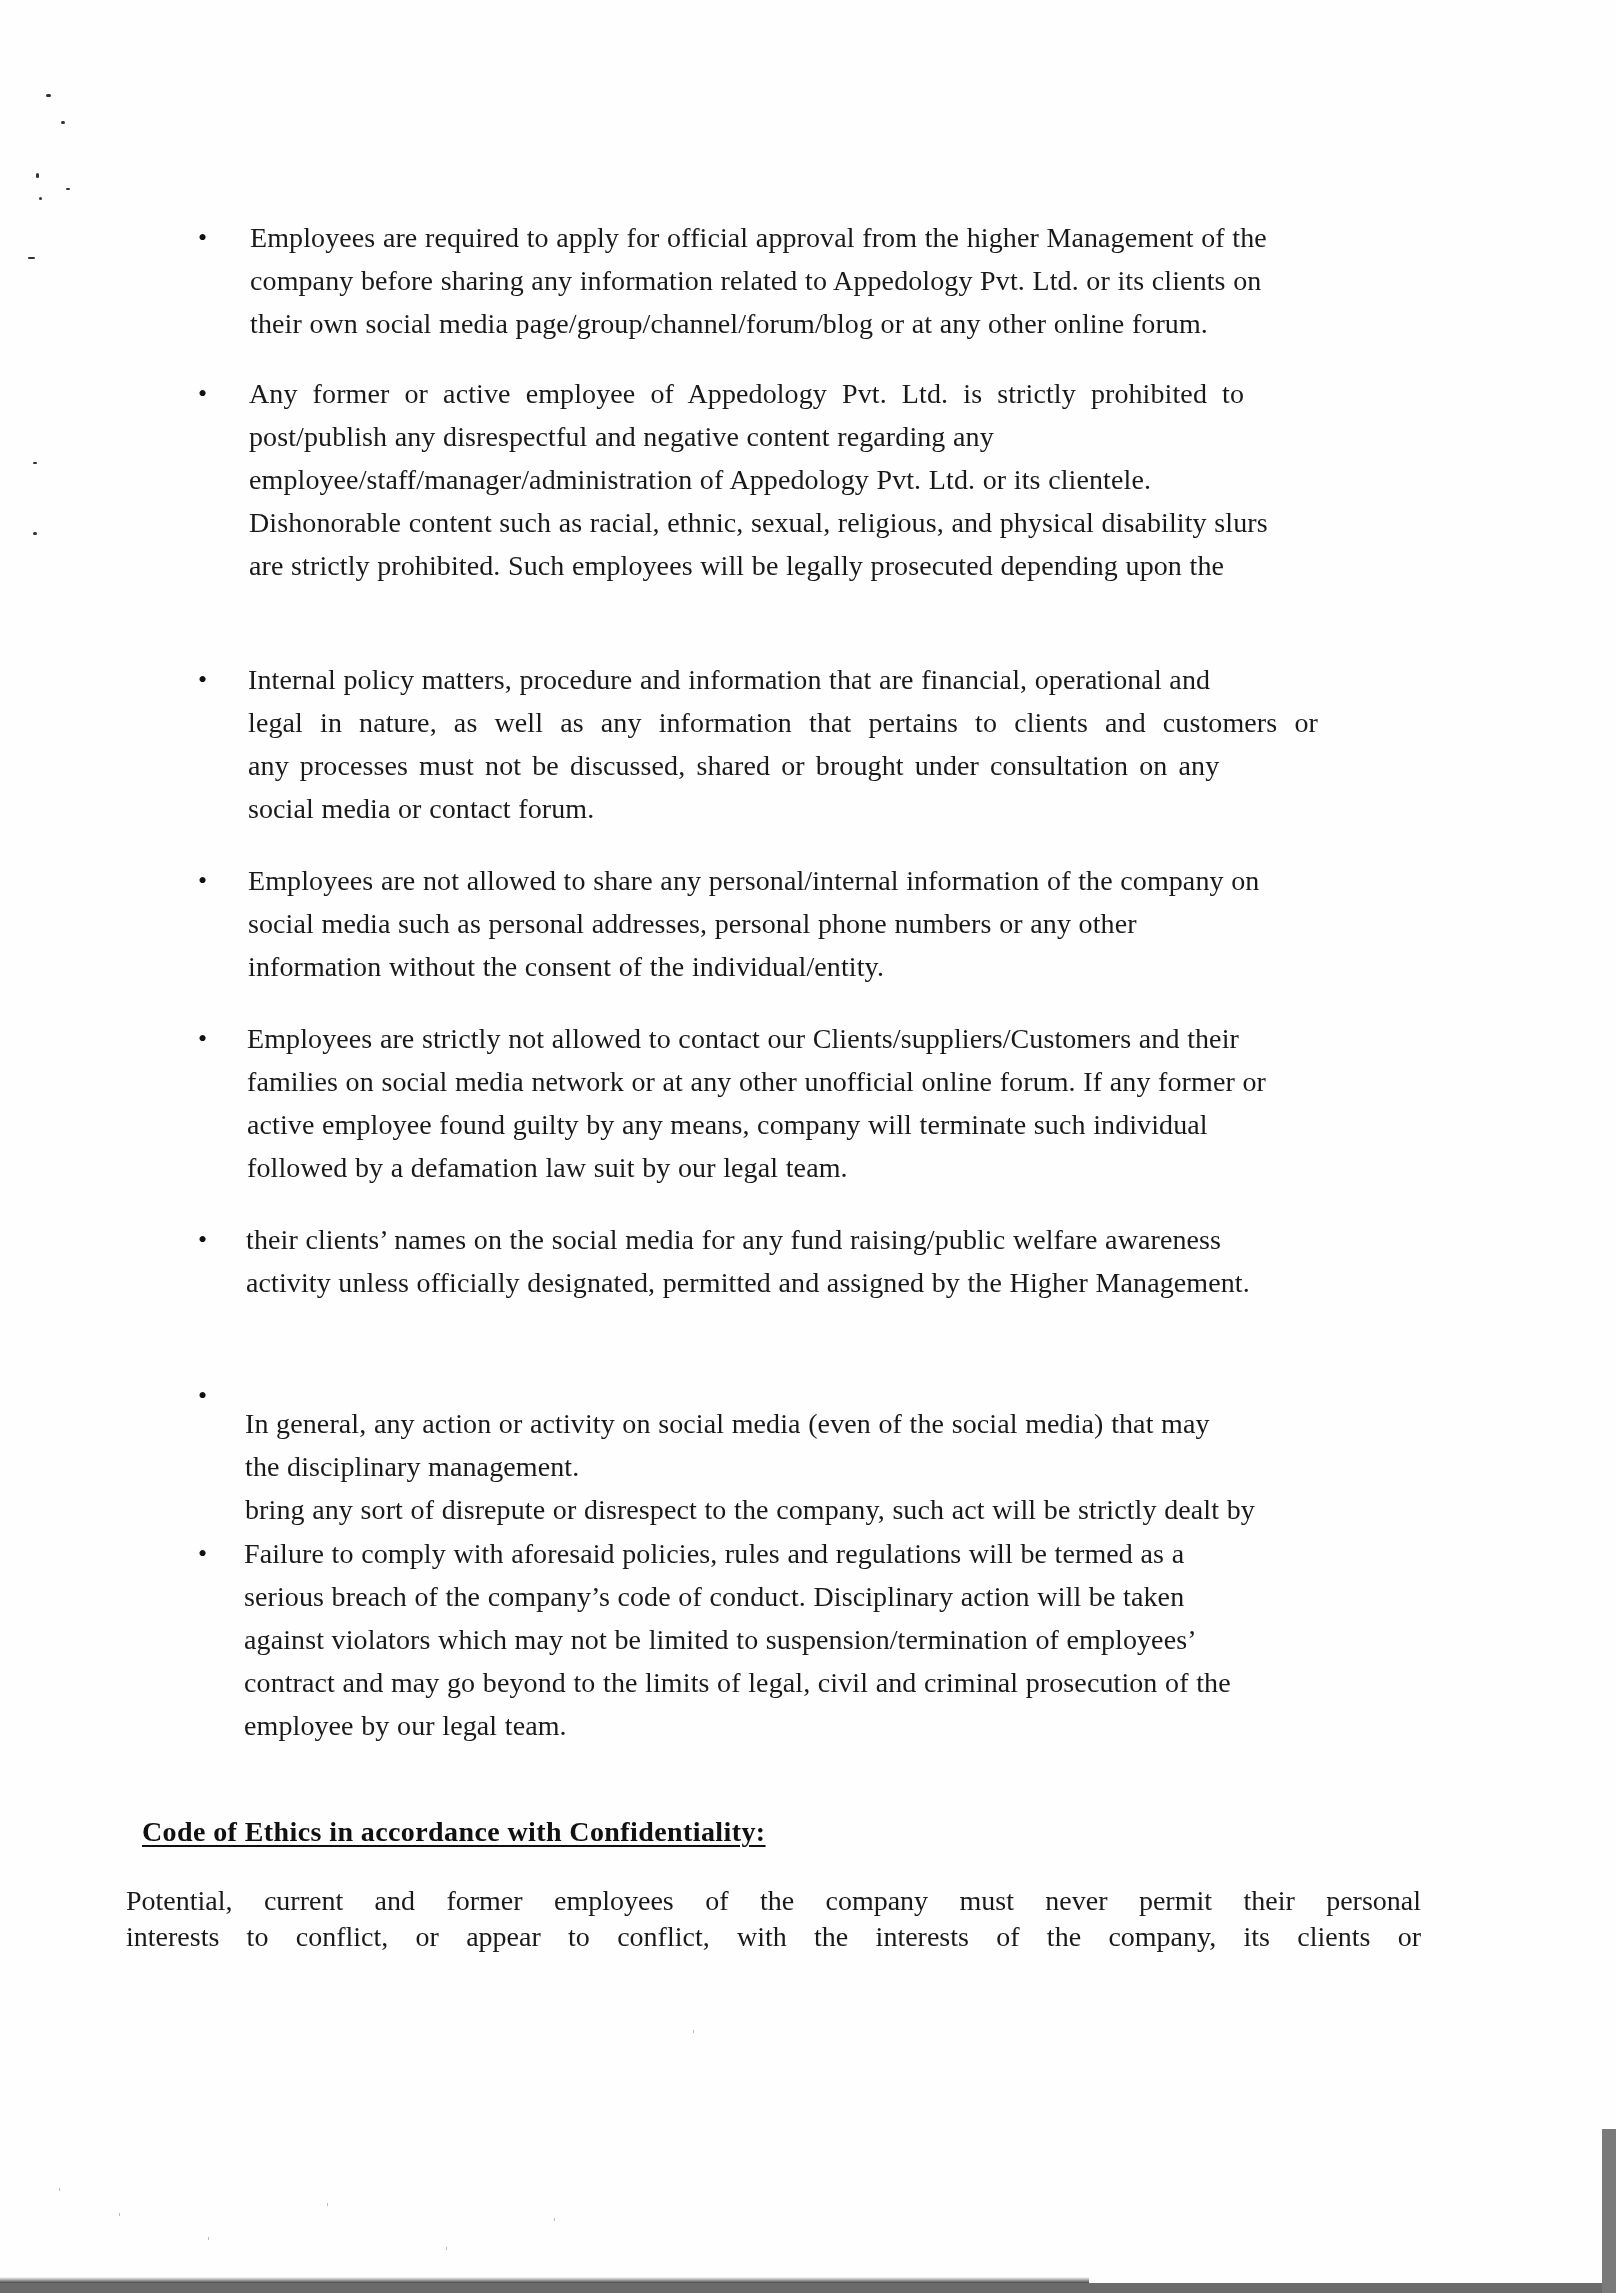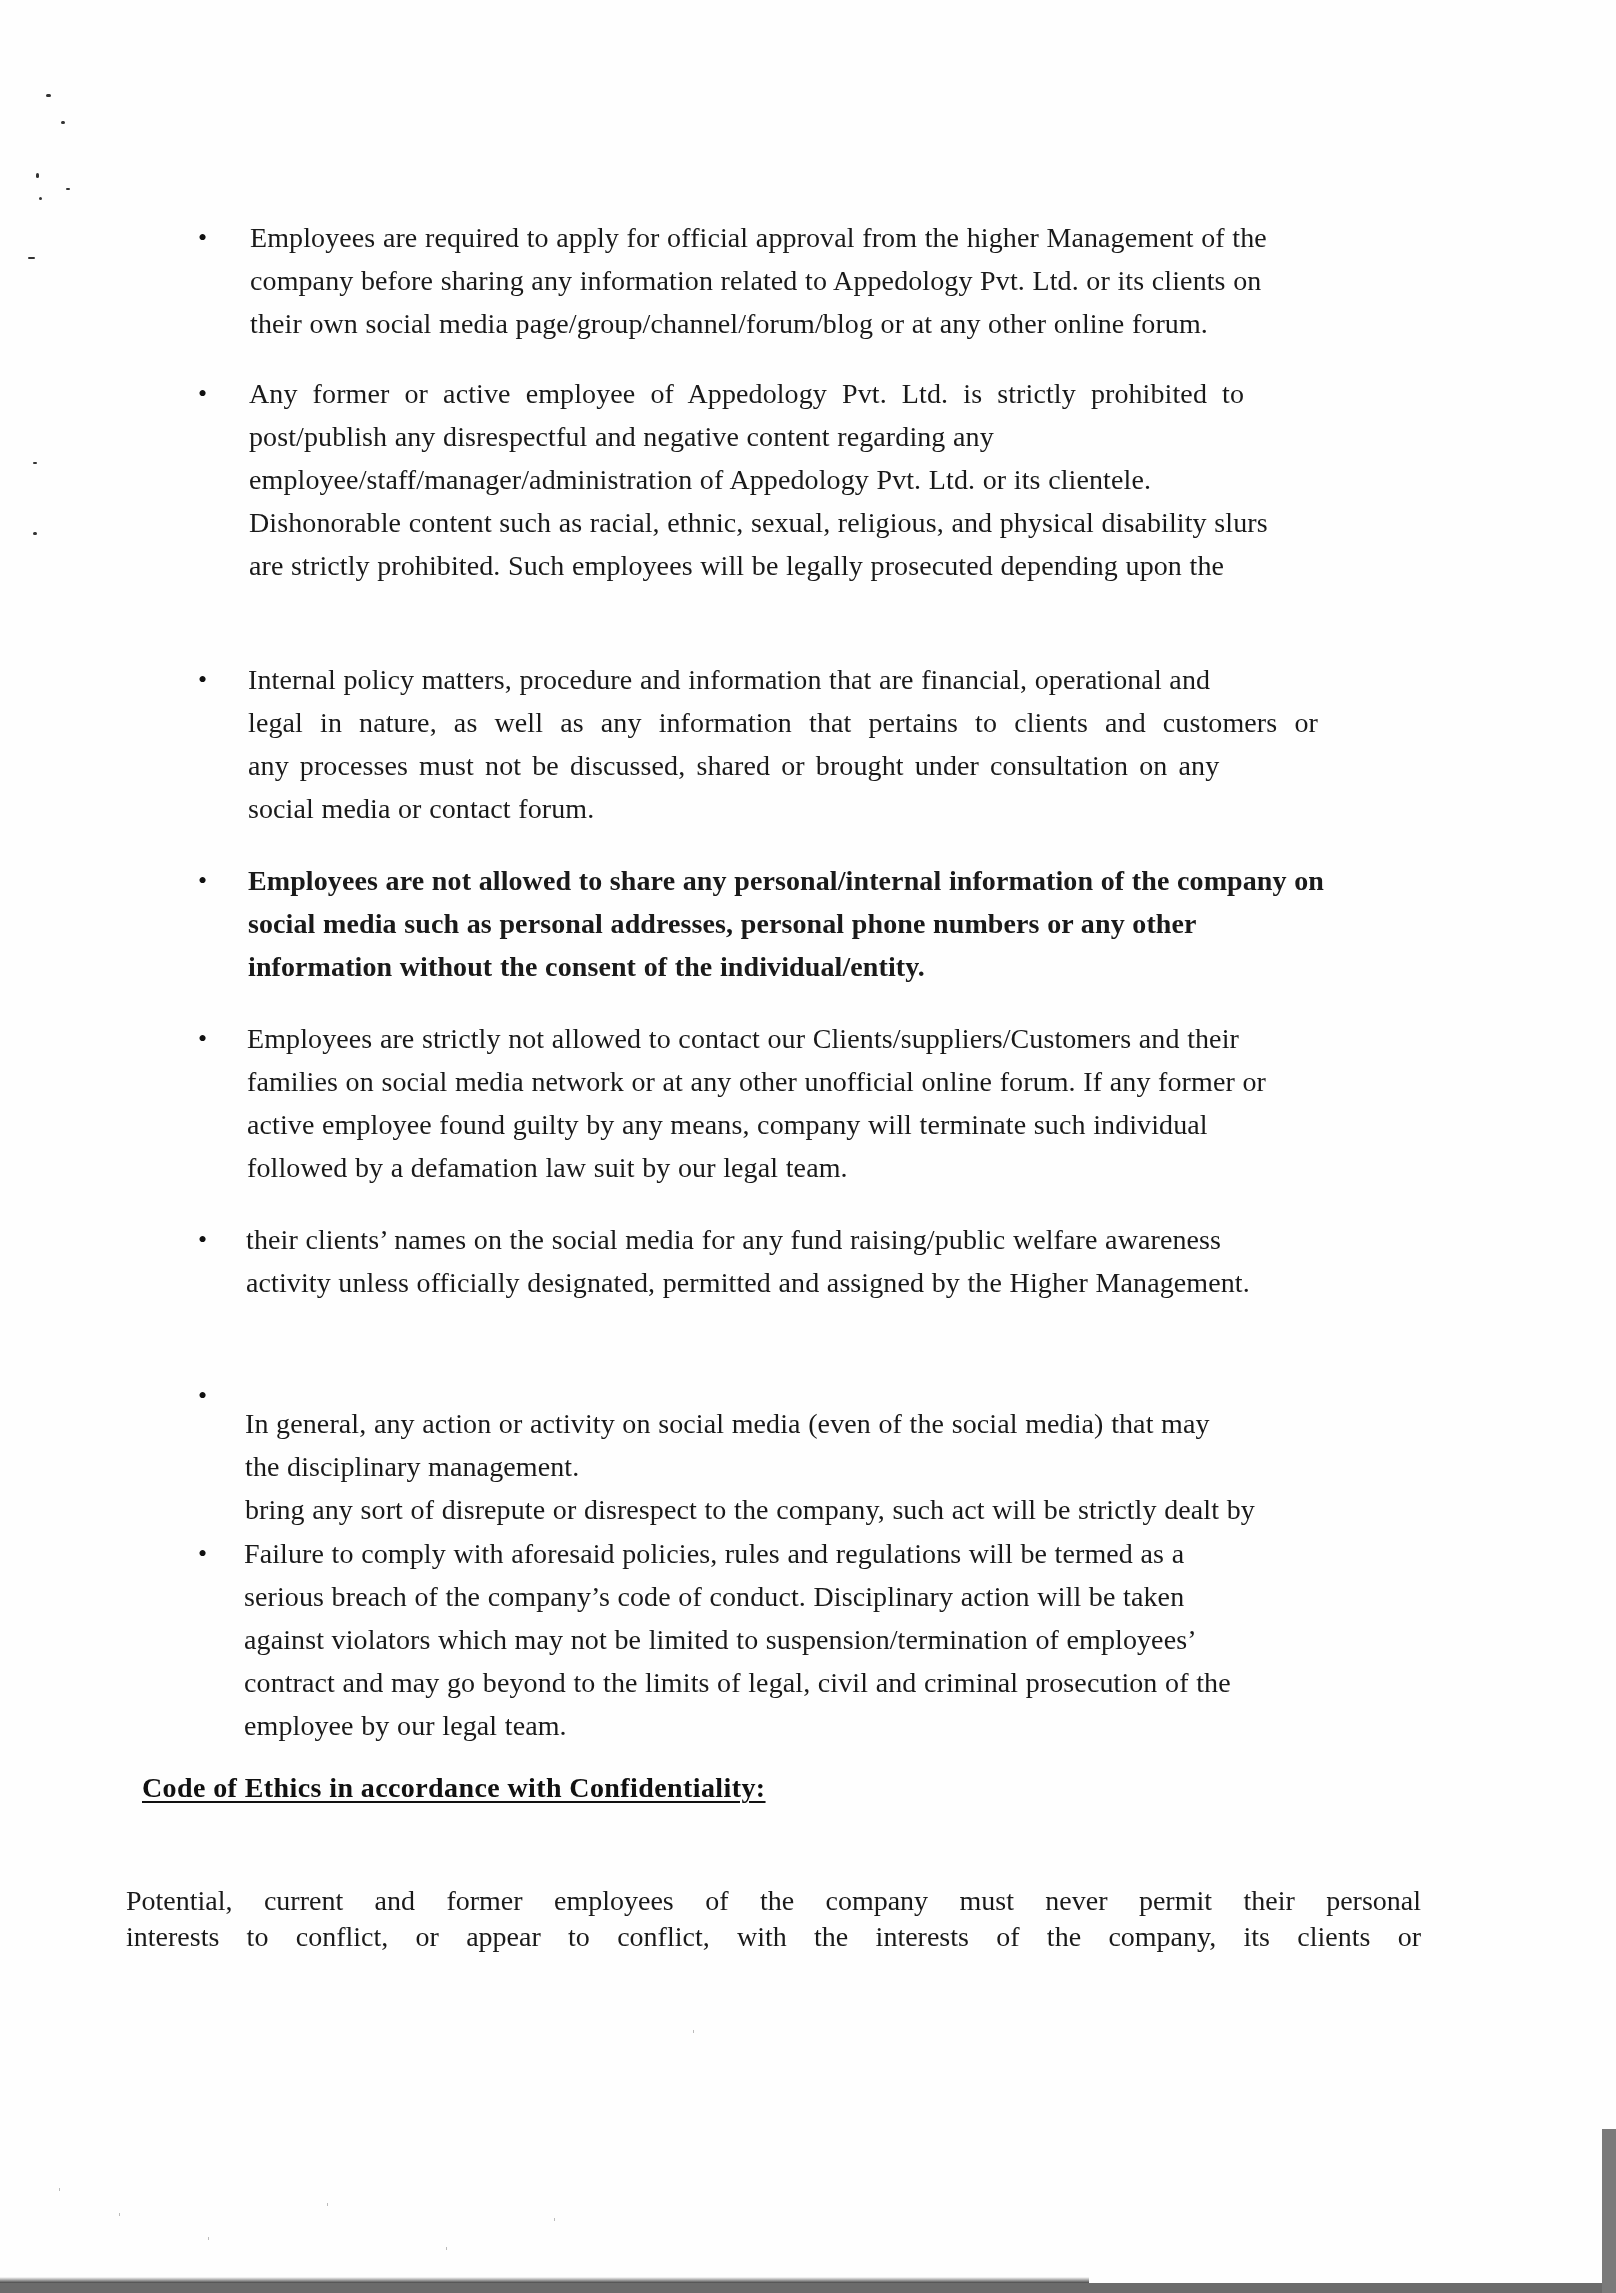--- a/index.html
+++ b/index.html
@@ -8,21 +8,21 @@
     background: #ffffff;
     font-family: "Liberation Serif", "DejaVu Serif", serif;
     color: #1a1a1a;
   }
   .page { position: absolute; left: 0; top: 0; width: 1617px; height: 2294px; background: #fefefe; }
   .bullets { position: absolute; left: 0; top: 0; width: 1617px; }
   .bullet-item { position: absolute; left: 198px; width: 1247px; }
   .bullet-dot { position: absolute; left: 0; top: 0; font-size: 26px; line-height: 43px; color: #111; }
   .bullet-text { position: absolute; left: 50px; top: 0; width: 1208px; font-size: 28px; line-height: 43px; letter-spacing: 0.1px; word-spacing: 0.5px; }
   .bullet-text .ln { display: block; white-space: nowrap; }
-  .heading { position: absolute; left: 142px; top: 1772px; font-size: 28px; font-weight: bold; text-decoration: underline; text-decoration-thickness: 2px; text-underline-offset: 4px; white-space: nowrap; color: #111; letter-spacing: 0.4px; }
+  .heading { position: absolute; left: 142px; top: 1816px; font-size: 28px; font-weight: bold; text-decoration: underline; text-decoration-thickness: 2px; text-underline-offset: 4px; white-space: nowrap; color: #111; letter-spacing: 0.4px; }
   .para { position: absolute; left: 126px; top: 1883px; width: 1295px; font-size: 28px; line-height: 36px; }
   .para .ln { display: block; white-space: nowrap; text-align: justify; text-align-last: justify; }
   .mark { position: absolute; background: #333; border-radius: 2px; }
   .bottom-strip { position: absolute; left: 0; top: 2283px; width: 1617px; height: 11px; background: #6b6b6b; }
   .bottom-shadow { position: absolute; left: 0; top: 2277px; width: 1089px; height: 7px; background: linear-gradient(#fff, #2a2a2a); }
   .right-strip { position: absolute; left: 1602px; top: 2129px; width: 15px; height: 165px; background: #7a7a7a; }
   .speck { position: absolute; width: 1px; height: 3px; background: #bbb; }
 </style>
 </head>
 <body>
@@ -65,21 +65,21 @@
       <div class="bullet-text" style="left:50px;">
         <span class="ln">Internal policy matters, procedure and information that are financial, operational and</span>
         <span class="ln" style="word-spacing:10px;">legal in nature, as well as any information that pertains to clients and customers or</span>
         <span class="ln" style="word-spacing:4px;">any processes must not be discussed, shared or brought under consultation on any</span>
         <span class="ln">social media or contact forum.</span>
       </div>
     </div>
 
     <div class="bullet-item" style="top:859px;">
       <span class="bullet-dot">•</span>
-      <div class="bullet-text" style="left:50px;font-weight:bold;">
+      <div class="bullet-text" style="left:50px;">
         <span class="ln">Employees are not allowed to share any personal/internal information of the company on</span>
         <span class="ln">social media such as personal addresses, personal phone numbers or any other</span>
         <span class="ln">information without the consent of the individual/entity.</span>
       </div>
     </div>
 
     <div class="bullet-item" style="top:1017px;">
       <span class="bullet-dot">•</span>
       <div class="bullet-text" style="left:49px;">
         <span class="ln">Employees are strictly not allowed to contact our Clients/suppliers/Customers and their</span>

